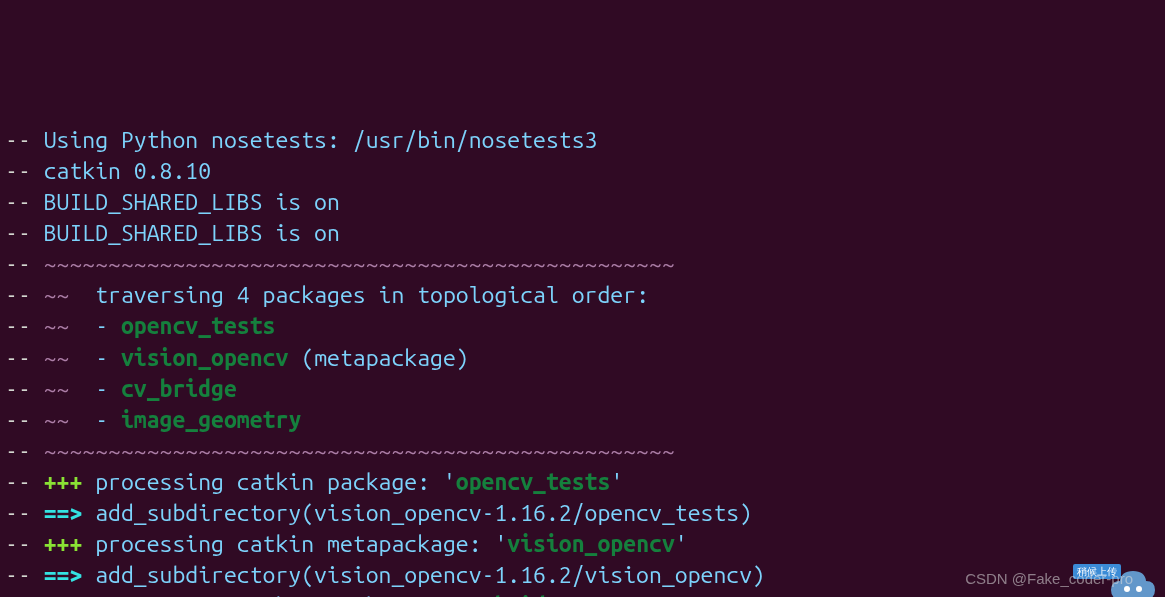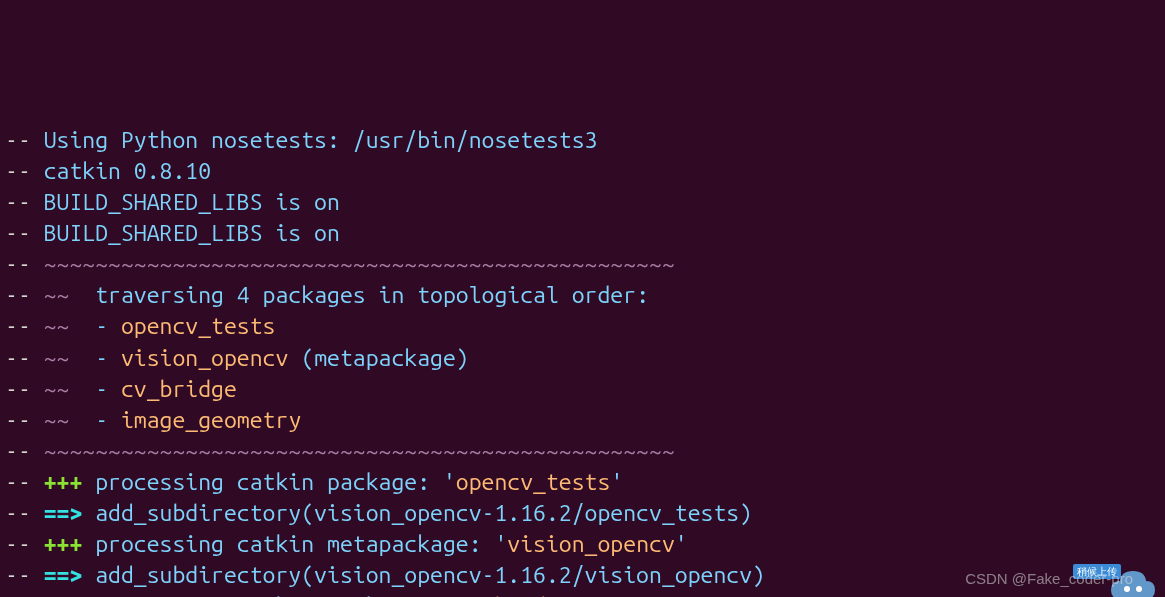--- a/index.html
+++ b/index.html
@@ -26,22 +26,22 @@
     .dash {
       color: #d3d7cf;
     }
     .white {
       color: #7dd3fc;
     }
     .magenta {
       color: #ad7fa8;
     }
     .blue-bold {
-      color: #fdba74;
-      font-weight: normal;
+      color: #15803d;
+      font-weight: bold;
     }
     .green-bold {
       color: #8ae234;
       font-weight: bold;
     }
     .cyan-bold {
       color: #34e2e2;
       font-weight: bold;
     }
     .watermark {

